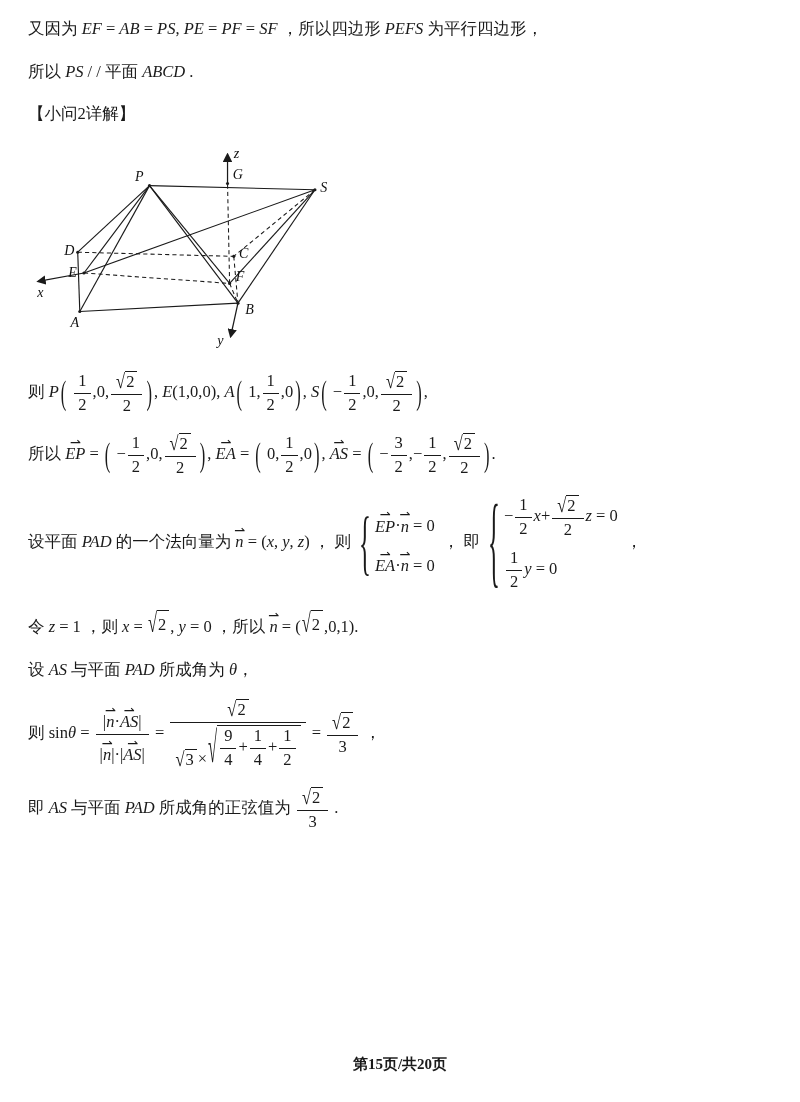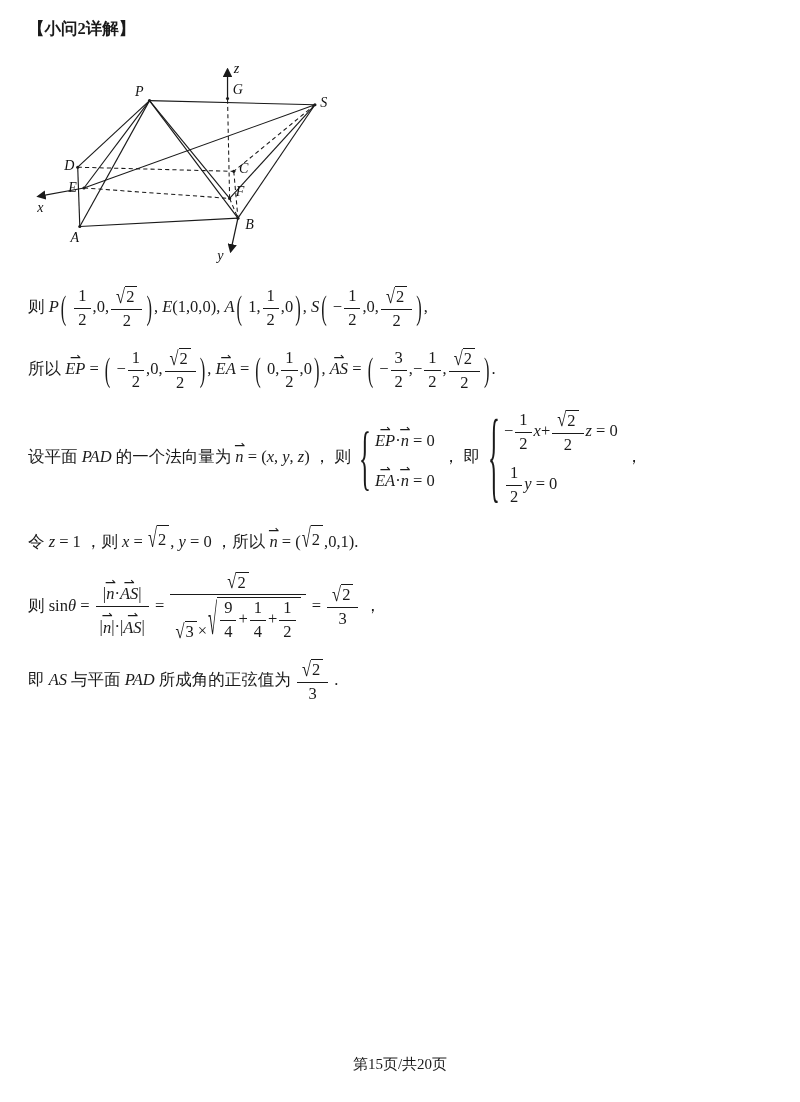--- a/index.html
+++ b/index.html
@@ -9,21 +9,21 @@
     min-height:1102px;
     box-sizing:border-box;
     padding:16px 28px 90px 28px;
     background:#fff;
     color:#1a1a1a;
     font-family:"Liberation Serif","DejaVu Serif","DejaVu Sans",serif;
     font-size:16.5px;
     line-height:1.55;
   }
   .ln{margin:0 0 17px 0;}
-  .heading{font-weight:700;}
+  .heading{font-weight:400;}
   i{font-style:italic;}
   sup{font-size:0.7em;}
 
   
   .frac{display:inline-block;vertical-align:middle;text-align:center;line-height:1.15;margin:0 2px;}
   .frac .fn{display:block;padding:0 4px 2px 4px;}
   .frac .fd{display:block;border-top:1.2px solid currentColor;padding:2px 4px 0 4px;}
 
   .sqrt{display:inline-flex;align-items:flex-end;margin:0 1px;vertical-align:-0.12em;}
   .sqrt .srad{display:inline-block;line-height:1;transform-origin:50% 96%;}
@@ -37,28 +37,30 @@
   .cases{display:inline-flex;align-items:center;vertical-align:middle;margin:0 4px;}
   .cases .cbr{display:inline-block;line-height:1;font-size:1.5em;transform-origin:center;margin-right:4px;font-weight:300;}
   .cases .crows{display:inline-flex;flex-direction:column;gap:9px;}
   .cases .crow{display:block;}
 
   .figure{margin:6px 0 14px 2px;}
   .flb{font-family:"Liberation Serif","DejaVu Serif",serif;font-style:italic;font-size:13.5px;fill:#111;}
 
   .footer{
     position:absolute;left:0;right:0;bottom:26px;
-    text-align:center;font-size:15px;color:#1a1a1a;
+    text-align:center;font-size:15px;color:#1a1a1a;font-weight:bold;
   }
 </style>
 </head>
 <body>
 
 <div class="page">
 
+  <p class="ln">又因为 <i>EF</i> = <i>AB</i> = <i>PS</i>, <i>PE</i> = <i>PF</i> = <i>SF</i> ，所以四边形 <i>PEFS</i> 为平行四边形，</p>
+  <p class="ln">所以 <i>PS</i> / / 平面 <i>ABCD</i> .</p>
   <p class="ln heading">【小问2详解】</p>
 
   <div class="figure">
     <svg width="316" height="206" viewBox="0 0 300 198">
       <defs>
         <marker id="ah" viewBox="0 0 10 10" refX="8" refY="5" markerWidth="7.5" markerHeight="7.5" orient="auto-start-reverse">
           <path d="M0,0 L10,5 L0,10 z" fill="#1a1a1a"></path>
         </marker>
       </defs>
       <g stroke="#1a1a1a" stroke-width="1.1" fill="none">
@@ -145,20 +147,21 @@
           <span class="crow"><span class="frac"><span class="fn">1</span><span class="fd">2</span></span><i>y</i> = 0</span>
         </span>
       </span> ，</p>
   <p class="ln">令 <i>z</i> = 1 ，则 <i>x</i> = <span class="sqrt">
         <span class="srad" style="transform: scaleY(1.64706);">√</span>
         <span class="sbody">2</span>
       </span>, <i>y</i> = 0 ，所以 <span class="vec"><span class="varr">⇀</span><span class="vbody"><i>n</i></span></span> = (<span class="sqrt">
         <span class="srad" style="transform: scaleY(1.64706);">√</span>
         <span class="sbody">2</span>
       </span>,0,1).</p>
+  <p class="ln">设 <i>AS</i> 与平面 <i>PAD</i> 所成角为 <i>θ</i>，</p>
   <p class="ln">则 sin<i>θ</i> = <span class="frac"><span class="fn">|<span class="vec"><span class="varr">⇀</span><span class="vbody"><i>n</i></span></span>·<span class="vec"><span class="varr">⇀</span><span class="vbody"><i>AS</i></span></span>|</span><span class="fd">|<span class="vec"><span class="varr">⇀</span><span class="vbody"><i>n</i></span></span>|·|<span class="vec"><span class="varr">⇀</span><span class="vbody"><i>AS</i></span></span>|</span></span> = <span class="frac"><span class="fn"><span class="sqrt">
             <span class="srad" style="transform: scaleY(1.23529);">√</span>
             <span class="sbody">2</span>
           </span></span><span class="fd"><span class="sqrt">
             <span class="srad" style="transform: scaleY(1.23529);">√</span>
             <span class="sbody">3</span>
           </span>×<span class="sqrt">
             <span class="srad" style="transform: scaleY(2.64706);">√</span>
             <span class="sbody"><span class="frac"><span class="fn">9</span><span class="fd">4</span></span>+<span class="frac"><span class="fn">1</span><span class="fd">4</span></span>+<span class="frac"><span class="fn">1</span><span class="fd">2</span></span></span>
           </span></span></span> = <span class="frac"><span class="fn"><span class="sqrt">

